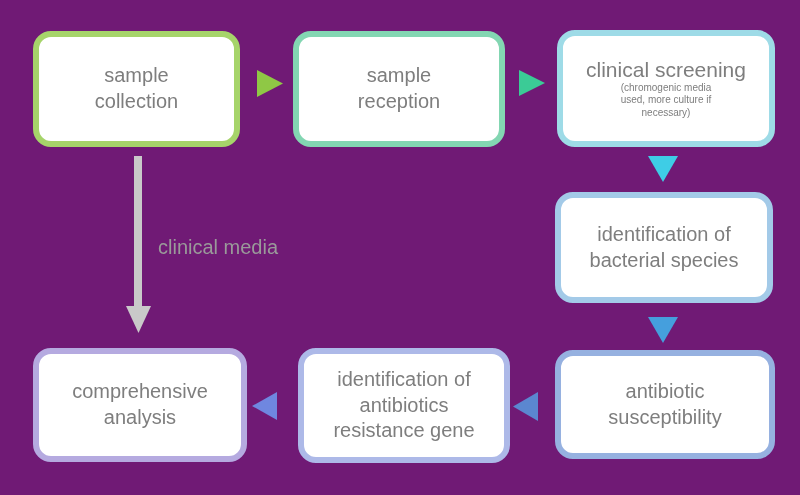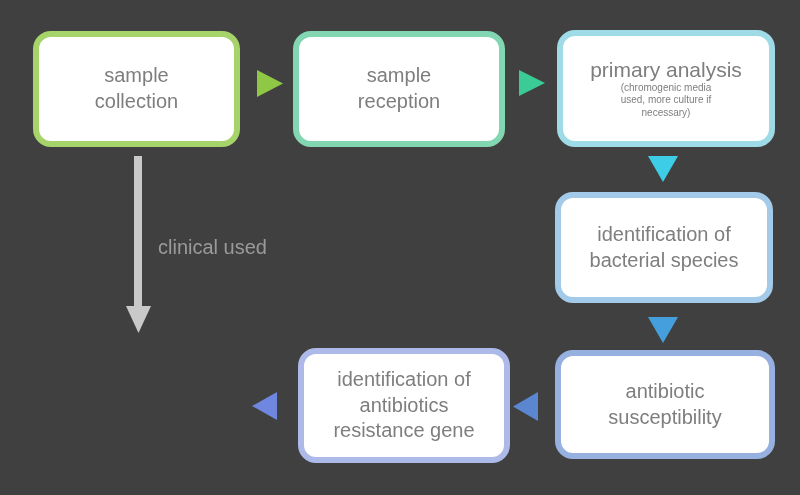--- a/index.html
+++ b/index.html
@@ -4,21 +4,21 @@
 <style>
   html, body { margin: 0; padding: 0; }
   body {
     font-family: "Liberation Sans", "DejaVu Sans", sans-serif;
     background: #ffffff;
   }
   .canvas {
     position: relative;
     width: 800px;
     height: 495px;
-    background: #404040;
+    background: #701a75;
     overflow: hidden;
   }
   .node {
     position: absolute;
     box-sizing: border-box;
     background: #ffffff;
     border: 6px solid #cccccc; 
     border-radius: 18px;
     display: flex;
     flex-direction: column;
@@ -89,21 +89,21 @@
     <div class="label">sample
 collection</div>
   </div>
 
   <div class="node n2" style="border-color: rgb(131, 214, 178);">
     <div class="label">sample
 reception</div>
   </div>
 
   <div class="node n3" style="border-color: rgb(158, 219, 231);">
-    <div class="label">primary analysis</div>
+    <div class="label">clinical screening</div>
     <div class="sublabel">(chromogenic media
 used, more culture if
 necessary)</div>
   </div>
 
   <div class="node n4" style="border-color: rgb(163, 202, 232);">
     <div class="label">identification of
 bacterial species</div>
   </div>
 
@@ -111,25 +111,29 @@
     <div class="label">antibiotic
 susceptibility</div>
   </div>
 
   <div class="node n6" style="border-color: rgb(173, 185, 232);">
     <div class="label">identification of
 antibiotics
 resistance gene</div>
   </div>
 
+  <div class="node n7" style="border-color: rgb(181, 170, 224);">
+    <div class="label">comprehensive
+analysis</div>
+  </div>
 
   <div class="arrow right a1" style="background: rgb(143, 200, 69);"></div>
   <div class="arrow right a2" style="background: rgb(59, 203, 150);"></div>
   <div class="arrow down a3" style="background: rgb(62, 205, 230);"></div>
   <div class="arrow down a4" style="background: rgb(69, 159, 221);"></div>
   <div class="arrow left a5" style="background: rgb(91, 135, 208);"></div>
   <div class="arrow left a6" style="background: rgb(111, 135, 224);"></div>
 
   <div class="connector-line" style="background: rgb(201, 201, 201);"></div>
   <div class="connector-head arrow down" style="background: rgb(201, 201, 201);"></div>
-  <div class="edge-label">clinical used</div>
+  <div class="edge-label">clinical media</div>
 
 </div>
 
 </body></html>

